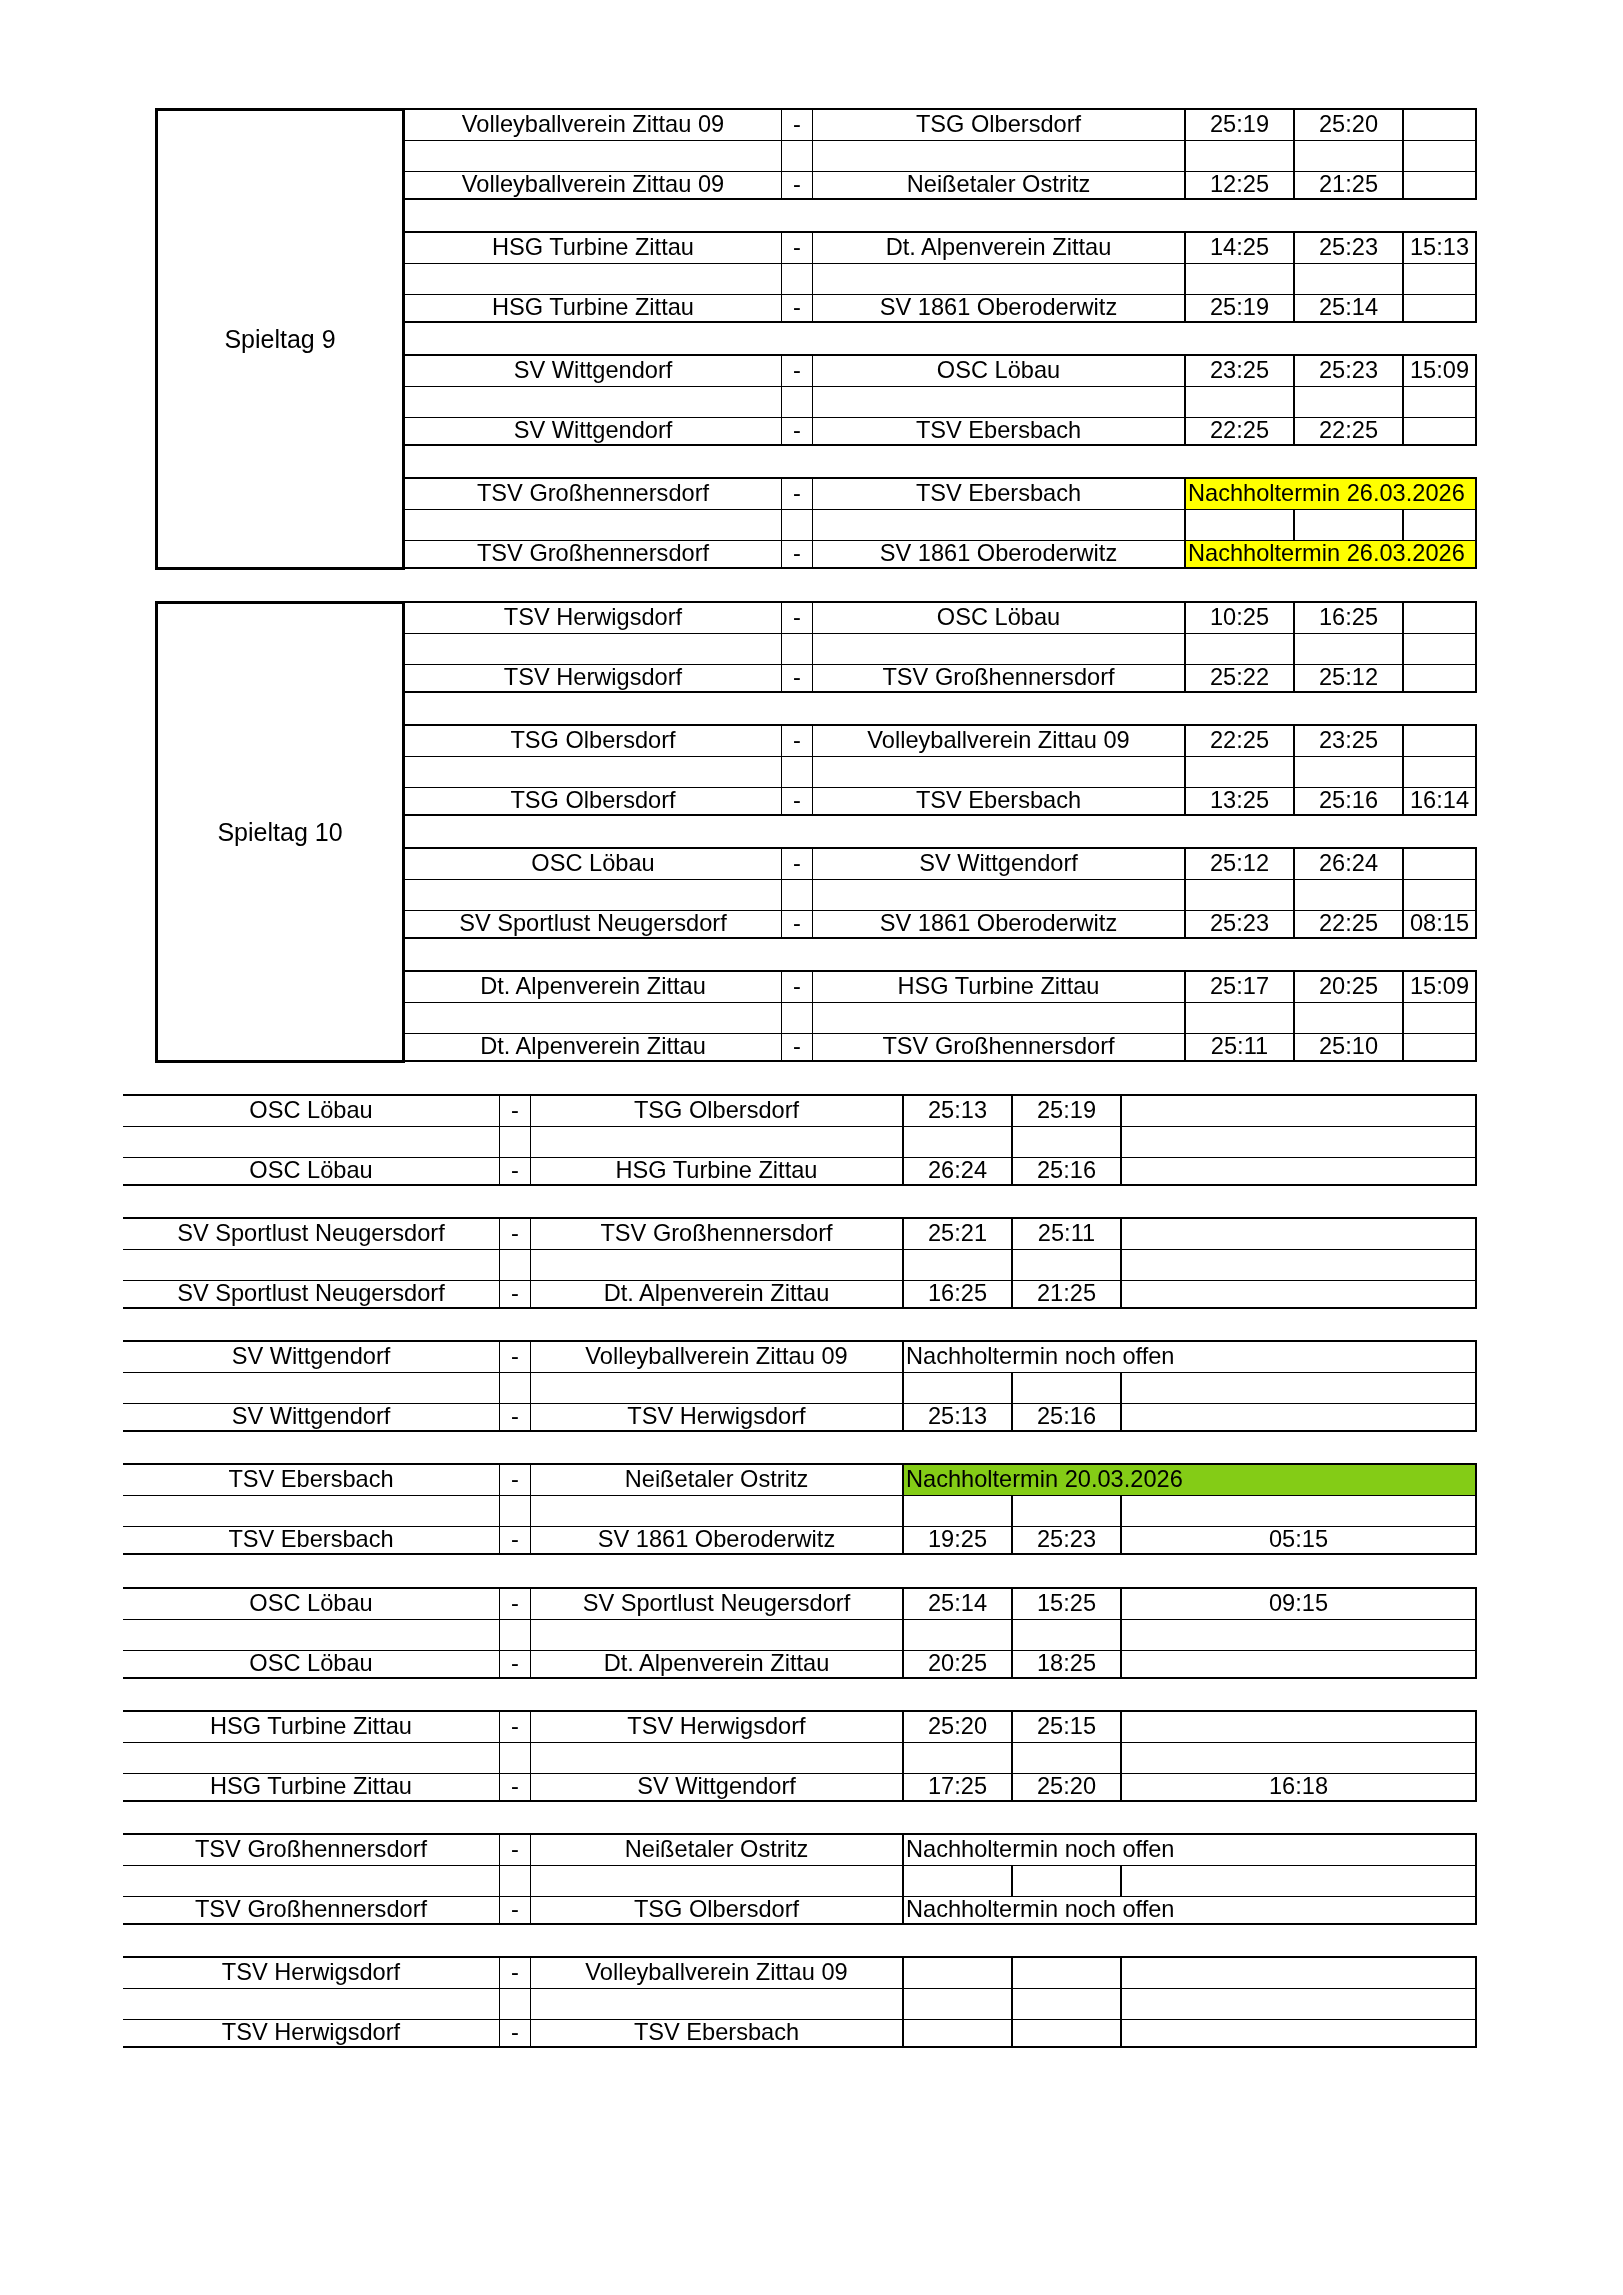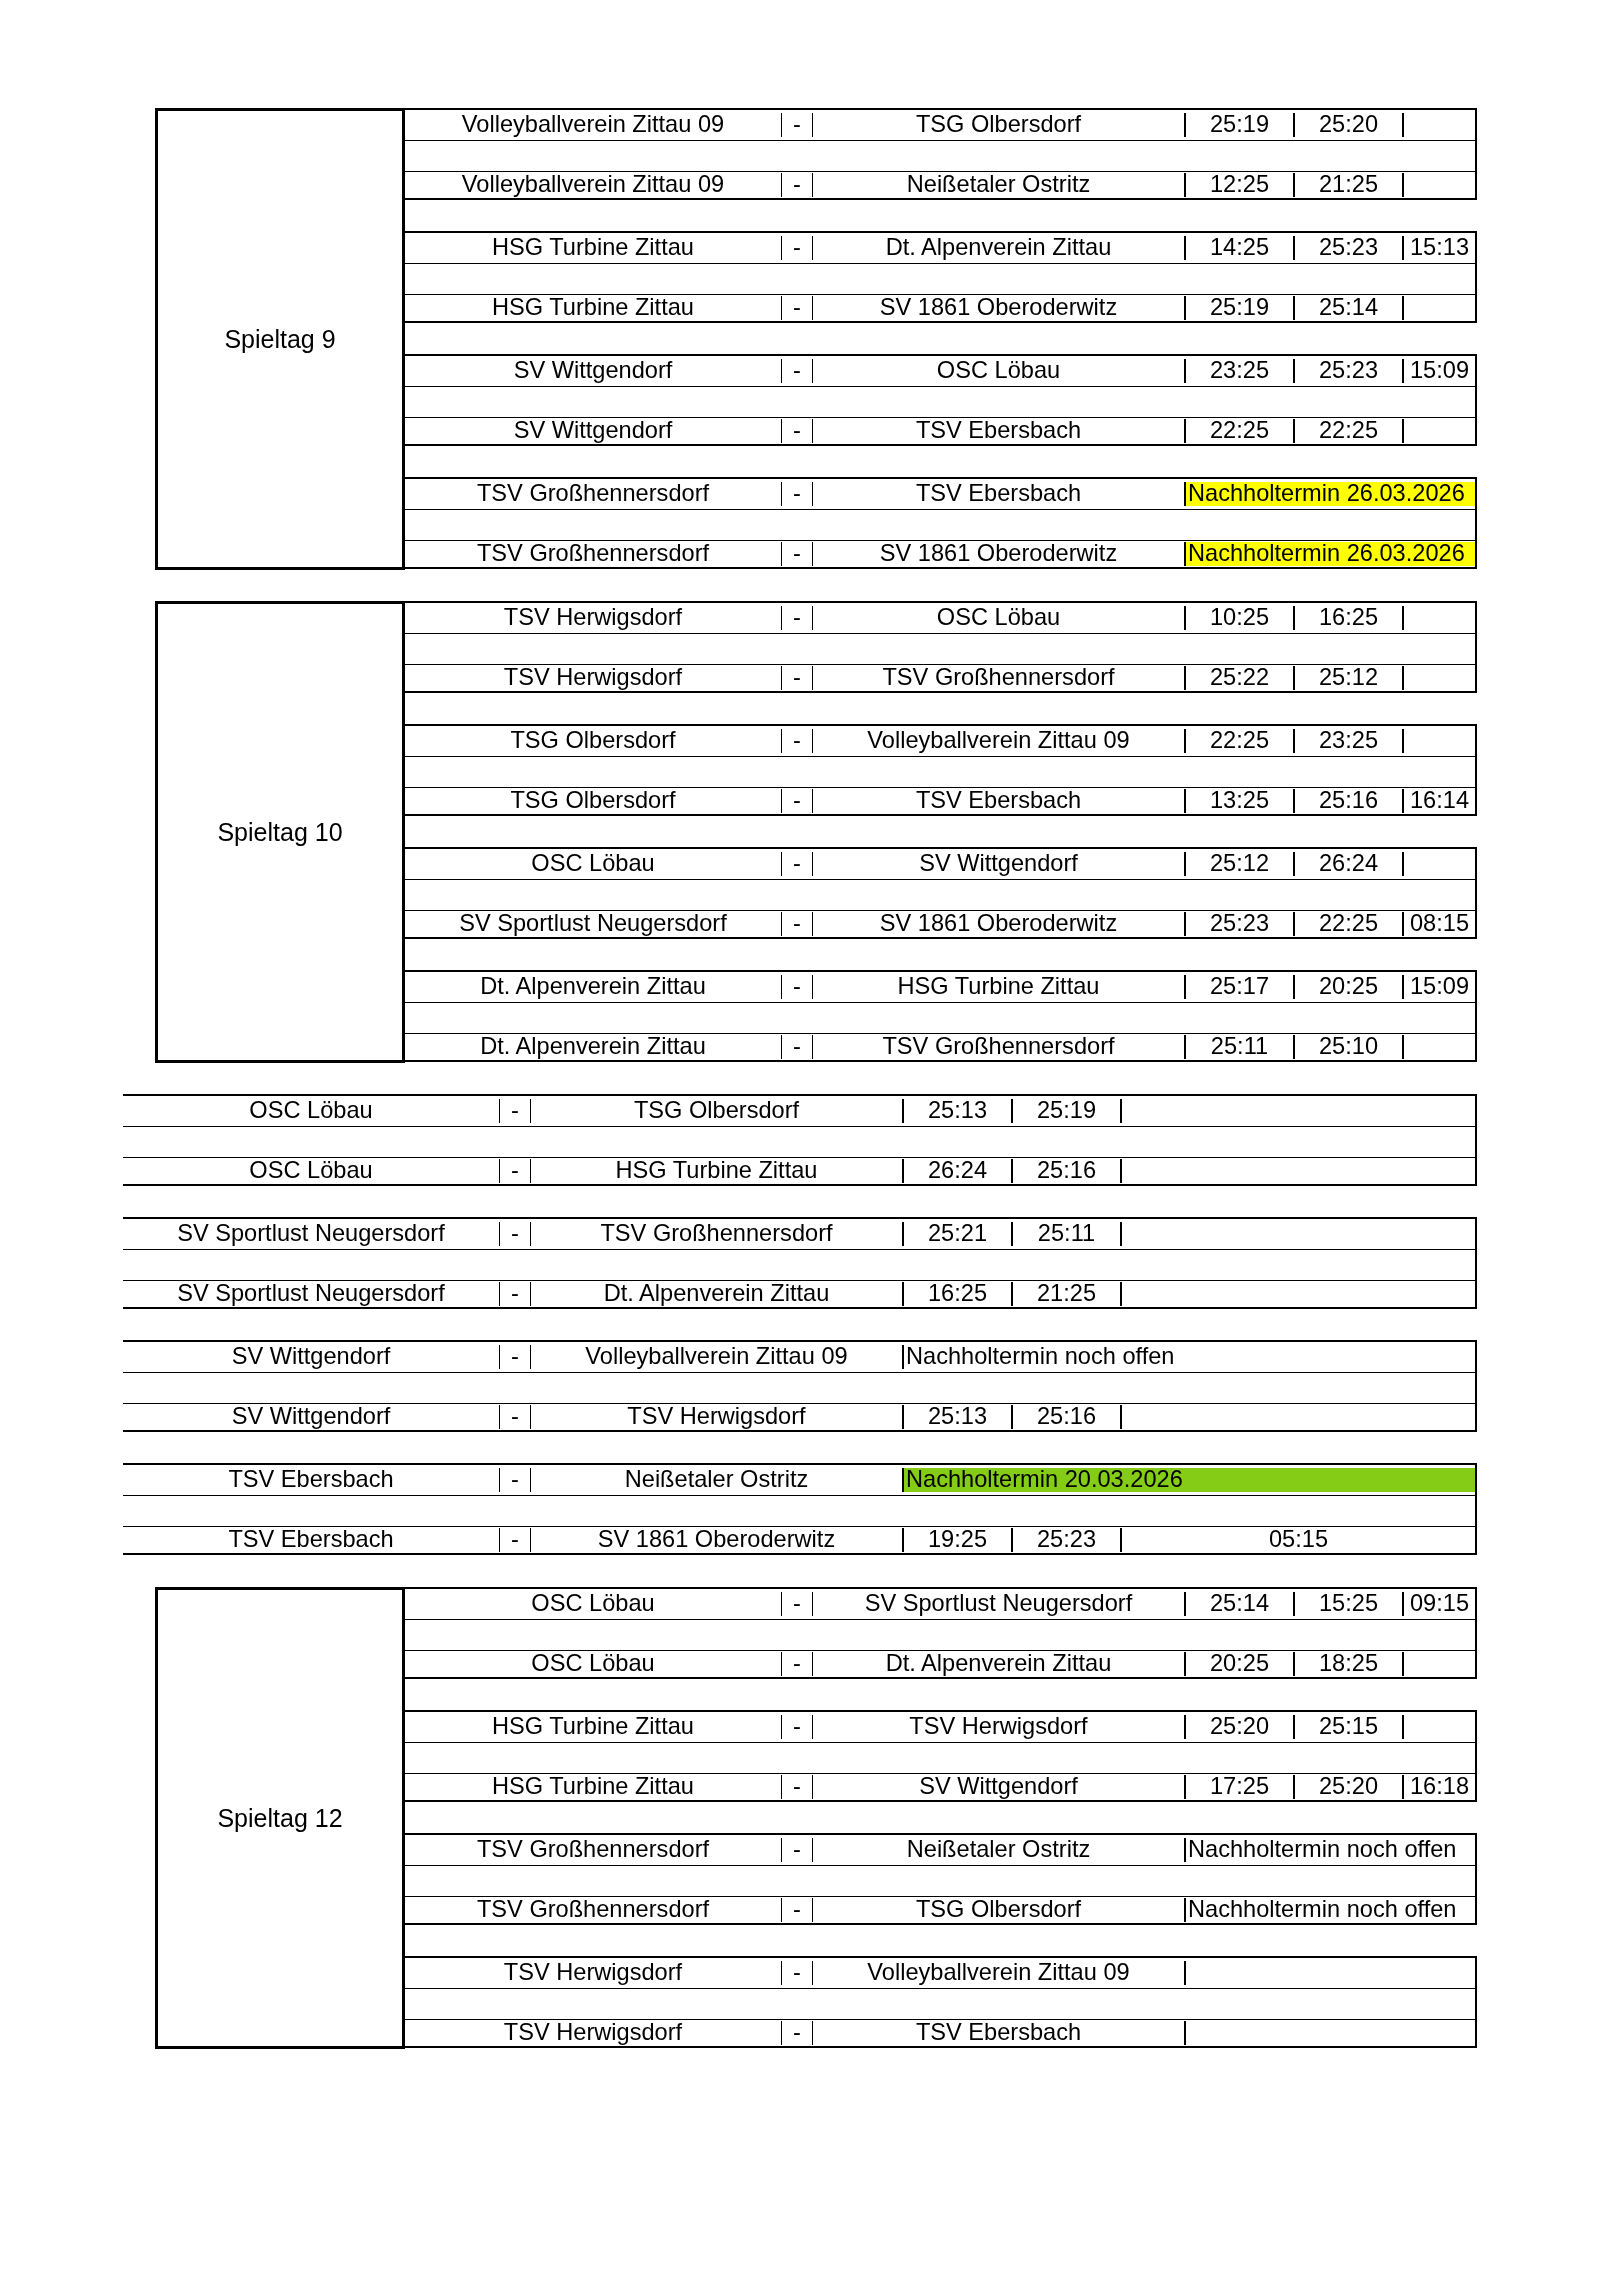--- a/index.html
+++ b/index.html
@@ -48,21 +48,20 @@
     border: 2.6px solid #000;
     border-left: none;
     display: flex;
     flex-direction: column;
   }
 
   .row {
     display: flex;
     height: 34px;
     border-bottom: 1.3px solid #000;
-    align-items: center;
   }
   .group .row:last-child {
     height: 28px;
     border-bottom: none;
   }
 
   .cell {
     display: flex;
     align-items: center;
     justify-content: center;
@@ -399,21 +398,20 @@
             <div class="cell dash">-</div>
             <div class="cell away">SV 1861 Oberoderwitz</div>
             <div class="cell score">19:25</div>
             <div class="cell score">25:23</div>
             <div class="cell score last">05:15</div>
           </div>
         </div>
       </div>
     </section>
     <section class="matchday-block" style="top: 1587px;">
-      <div class="day-label">Spieltag 12</div>
       <div class="groups">
         <div class="group">
           <div class="row match-row">
             <div class="cell home">OSC Löbau</div>
             <div class="cell dash">-</div>
             <div class="cell away">SV Sportlust Neugersdorf</div>
             <div class="cell score">25:14</div>
             <div class="cell score">15:25</div>
             <div class="cell score last">09:15</div>
           </div>

